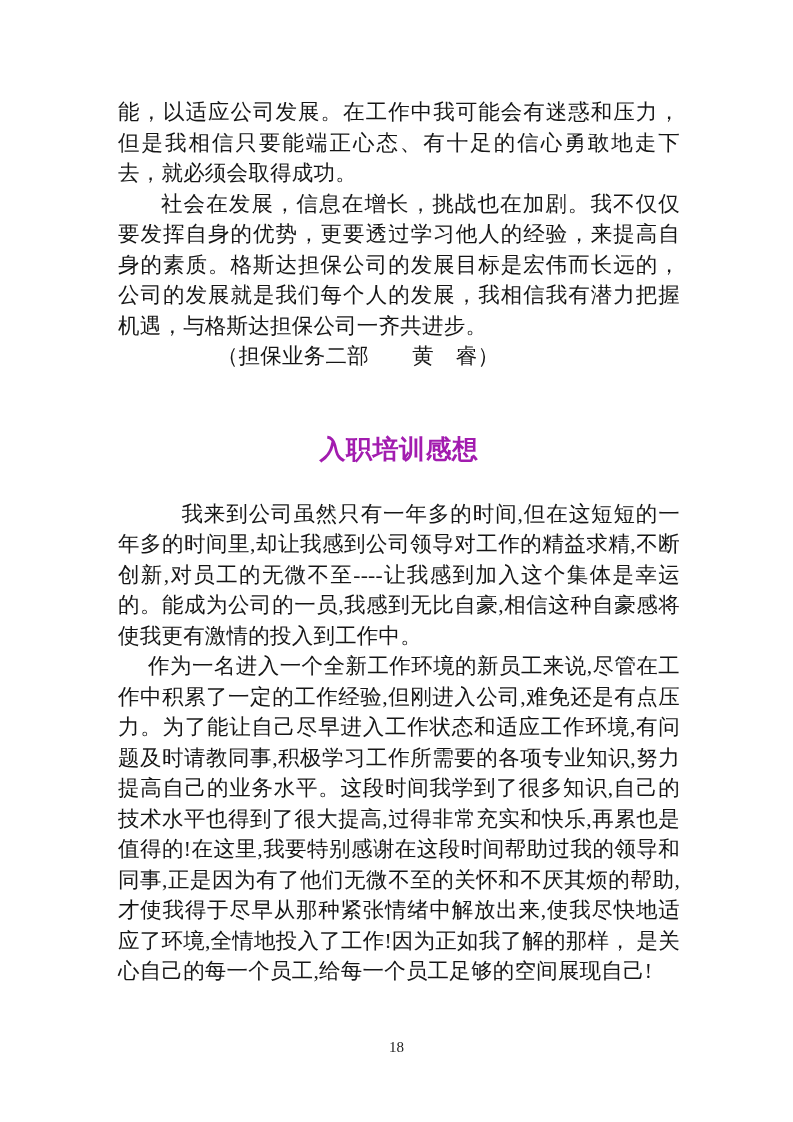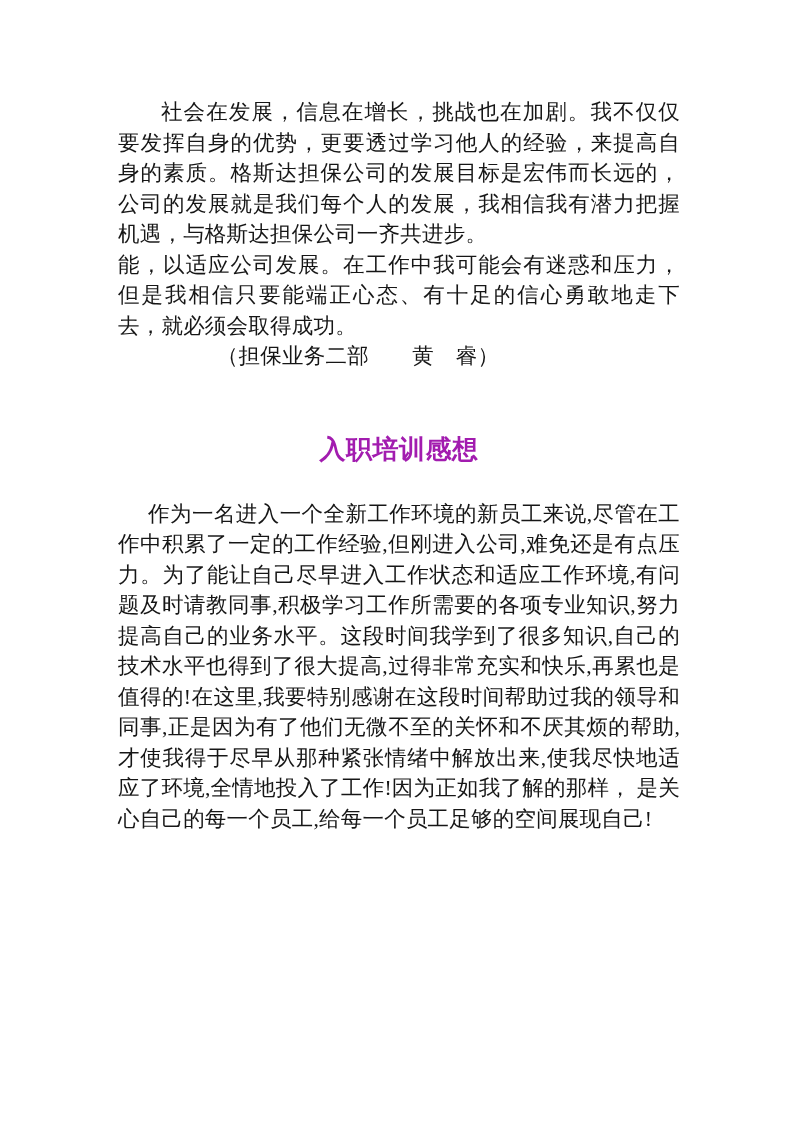--- a/index.html
+++ b/index.html
@@ -63,26 +63,28 @@
     line-height: 18px;
     color: #222222;
   }
 </style>
 </head>
 <body>
 
 <div class="page">
   <div class="content">
 
+    <p class="body-para indent-none">能，以适应公司发展。在工作中我可能会有迷惑和压力，但是我相信只要能端正心态、有十足的信心勇敢地走下去，就必须会取得成功。</p>
+
     <p class="body-para indent-2em">社会在发展，信息在增长，挑战也在加剧。我不仅仅要发挥自身的优势，更要透过学习他人的经验，来提高自身的素质。格斯达担保公司的发展目标是宏伟而长远的，公司的发展就是我们每个人的发展，我相信我有潜力把握机遇，与格斯达担保公司一齐共进步。</p>
-
-    <p class="body-para indent-none">能，以适应公司发展。在工作中我可能会有迷惑和压力，但是我相信只要能端正心态、有十足的信心勇敢地走下去，就必须会取得成功。</p>
 
     <p class="signature-line">（担保业务二部　　黄　睿）</p>
 
     <h1 class="section-heading">入职培训感想</h1>
 
+    <p class="body-para indent-3em">我来到公司虽然只有一年多的时间,但在这短短的一年多的时间里,却让我感到公司领导对工作的精益求精,不断创新,对员工的无微不至----让我感到加入这个集体是幸运的。能成为公司的一员,我感到无比自豪,相信这种自豪感将使我更有激情的投入到工作中。</p>
 
     <p class="body-para indent-1-4em">作为一名进入一个全新工作环境的新员工来说,尽管在工作中积累了一定的工作经验,但刚进入公司,难免还是有点压力。为了能让自己尽早进入工作状态和适应工作环境,有问题及时请教同事,积极学习工作所需要的各项专业知识,努力提高自己的业务水平。这段时间我学到了很多知识,自己的技术水平也得到了很大提高,过得非常充实和快乐,再累也是值得的!在这里,我要特别感谢在这段时间帮助过我的领导和同事,正是因为有了他们无微不至的关怀和不厌其烦的帮助,才使我得于尽早从那种紧张情绪中解放出来,使我尽快地适应了环境,全情地投入了工作!因为正如我了解的那样， 是关心自己的每一个员工,给每一个员工足够的空间展现自己!</p>
 
   </div>
 
+  <div class="page-number">18</div>
 </div>
 
 </body></html>

